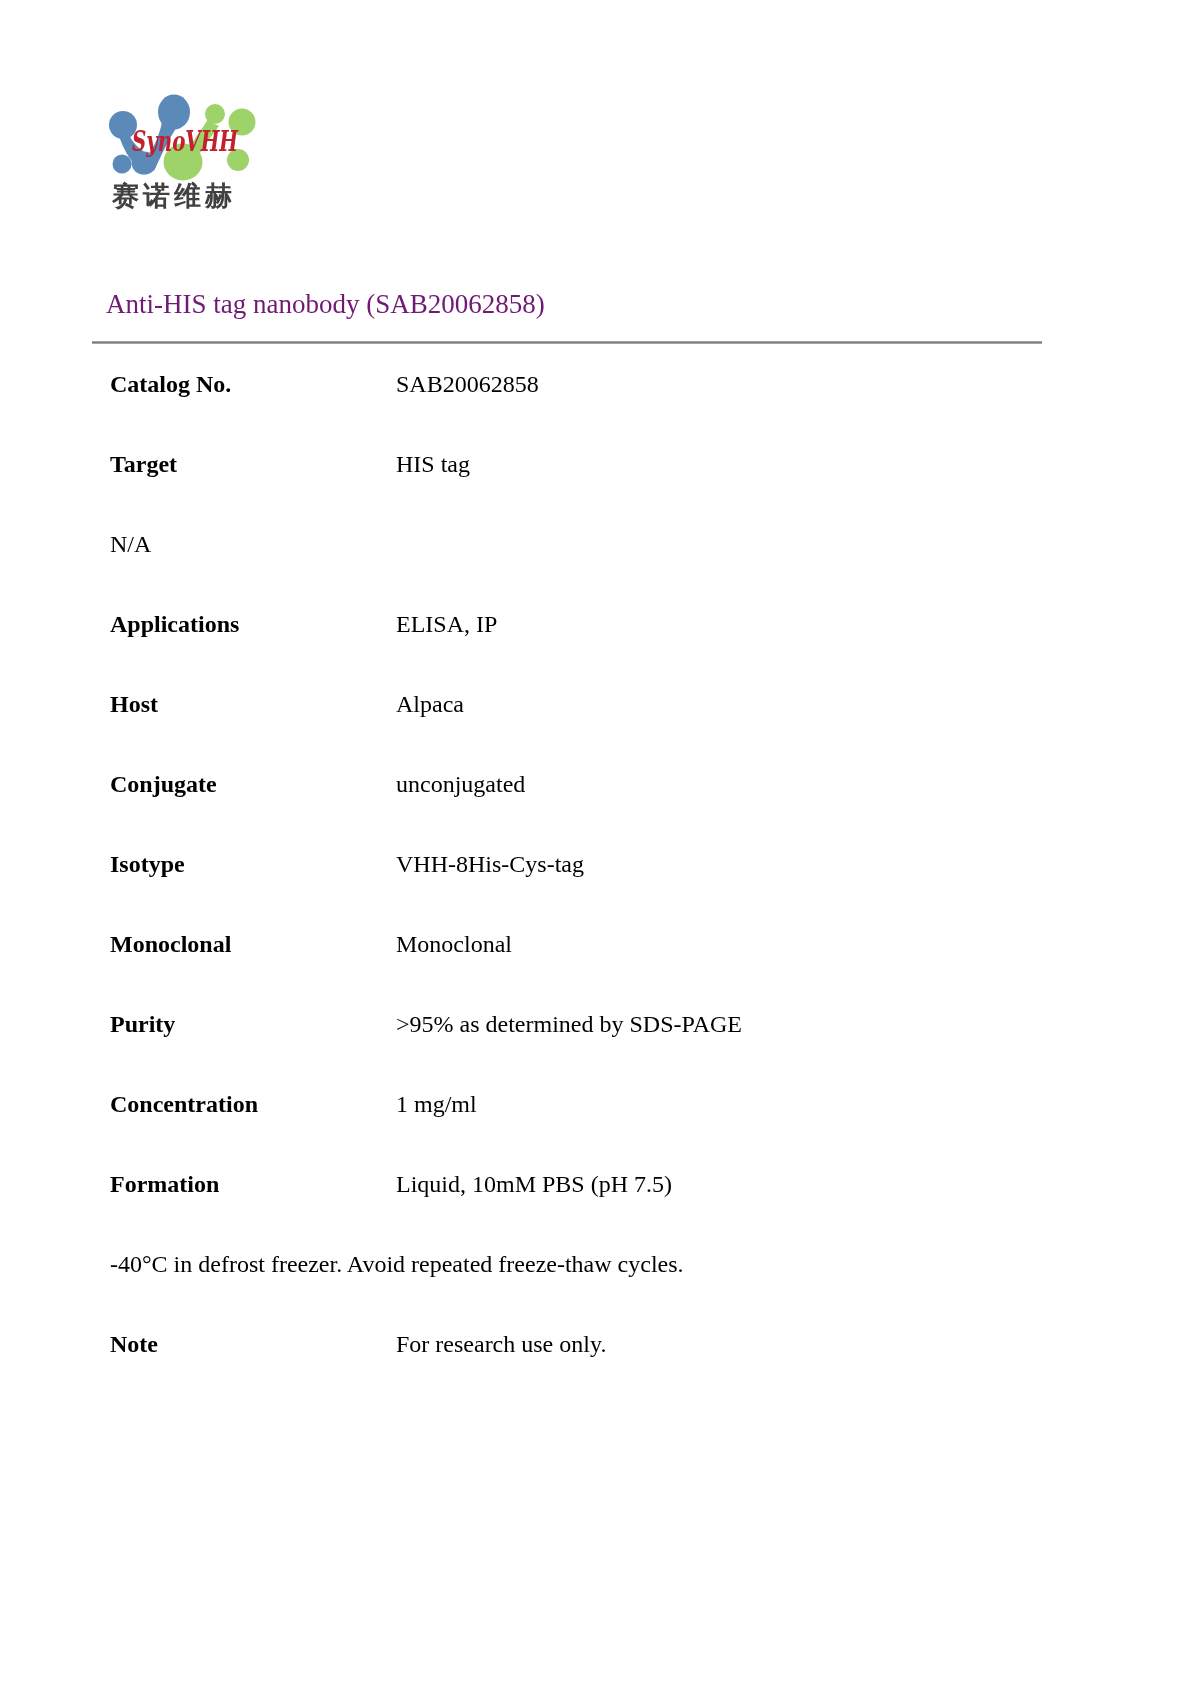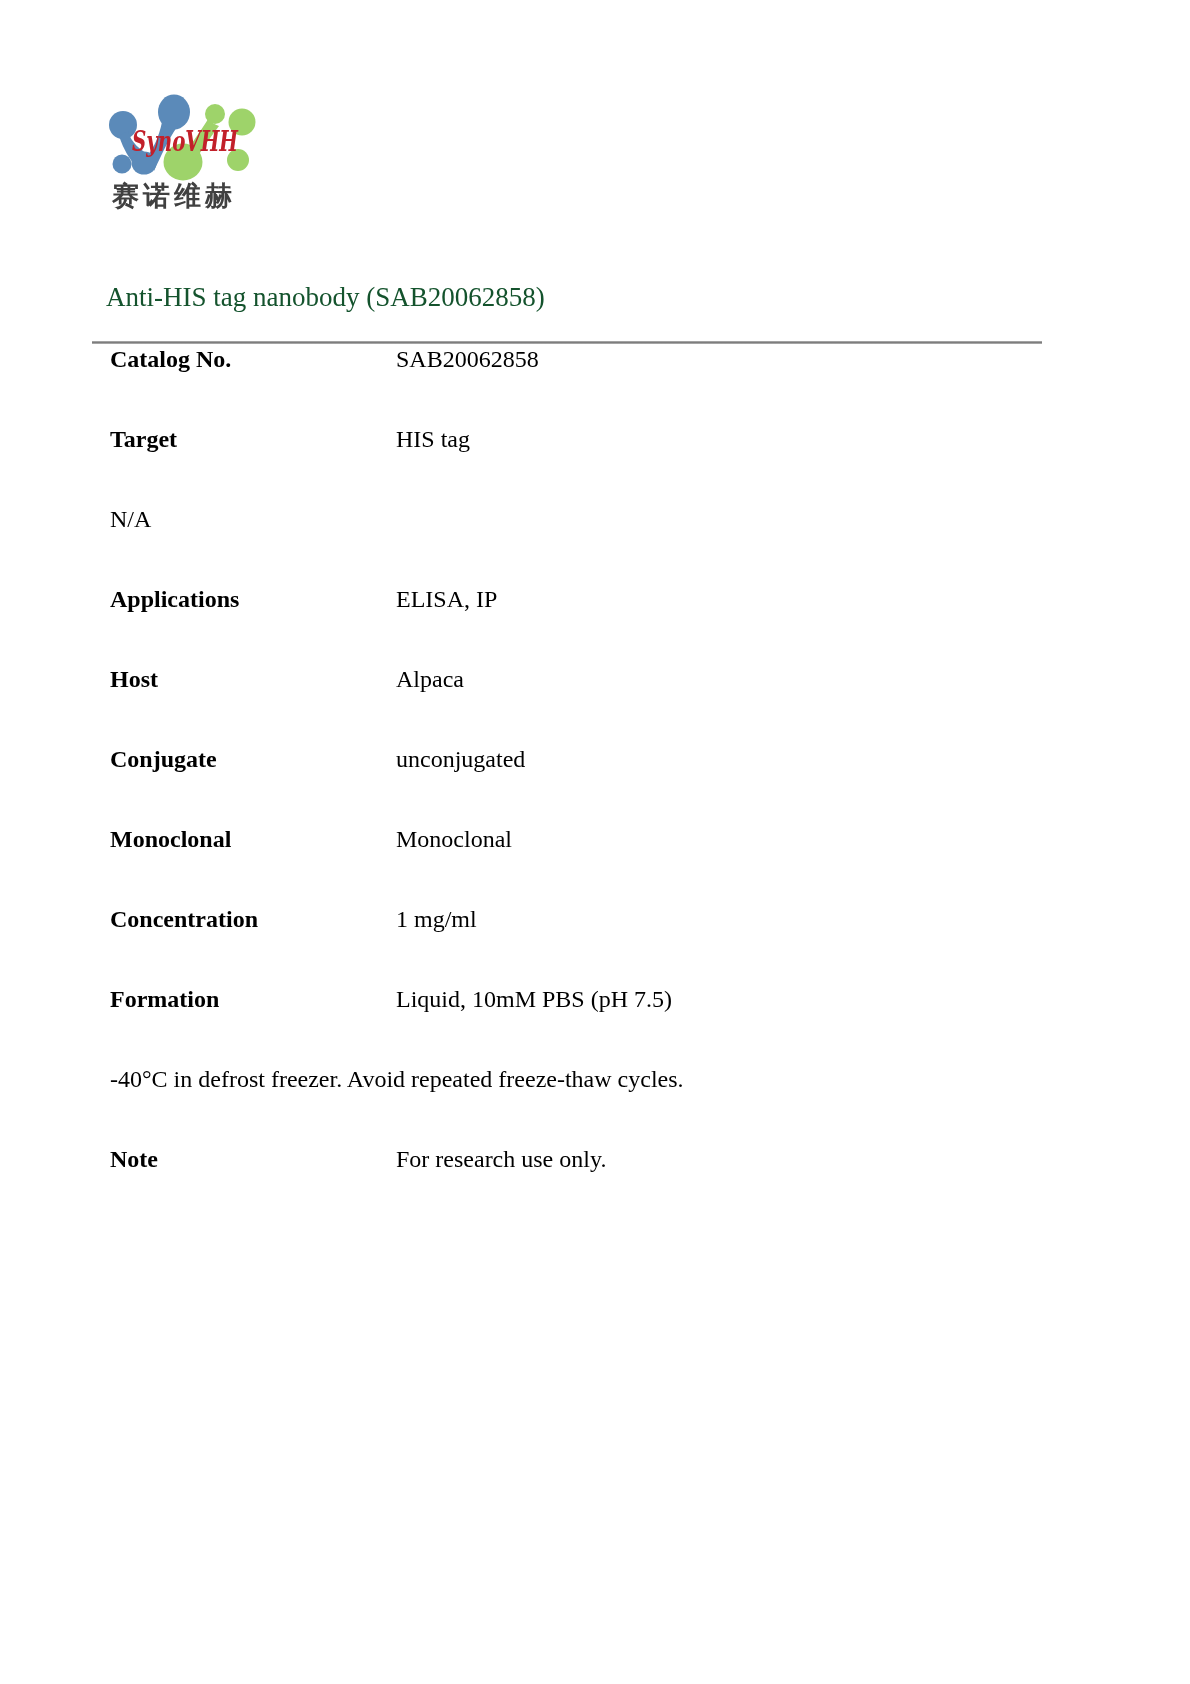--- a/index.html
+++ b/index.html
@@ -13,34 +13,34 @@
     overflow:hidden;
   }
   .logo{position:absolute;left:98px;top:82px;width:160px;height:108px;}
   .logo-cn{
     position:absolute;left:112px;top:178px;
     font-family:"DejaVu Sans","Liberation Sans",sans-serif;
     font-size:27px;font-weight:600;letter-spacing:4px;color:#404040;
     white-space:nowrap;
   }
   .doc-title{
-    position:absolute;left:106px;top:277px;width:960px;
-    font-size:27px;line-height:40px;font-weight:400;color:#14532d;
+    position:absolute;left:106px;top:284px;width:960px;
+    font-size:27px;line-height:40px;font-weight:400;color:#701a75;
     white-space:nowrap;
   }
   .rule{
     position:absolute;left:92px;top:341px;width:996px;height:3px;
     background:linear-gradient(#c4c4c4,#7d7d7d 35%,#7d7d7d 70%,#d6d6d6);
     border:0;
   }
   .spec-table{
     position:absolute;left:110px;top:344px;width:978px;
   }
   .spec-row{
-    display:flex;align-items:flex-start;height:80px;
+    display:flex;align-items:center;height:80px;
     font-size:24px;line-height:30px;
   }
   .spec-row .label{
     flex:0 0 286px;font-weight:bold;padding-right:10px;box-sizing:border-box;
   }
   .spec-row .value{flex:1;}
 </style>
 </head>
 <body>
 
@@ -89,22 +89,30 @@
     </div>
       <div class="spec-row">
       <div class="label">Host</div>
       <div class="value">Alpaca</div>
     </div>
       <div class="spec-row">
       <div class="label">Conjugate</div>
       <div class="value">unconjugated</div>
     </div>
       <div class="spec-row">
+      <div class="label">Isotype</div>
+      <div class="value">VHH-8His-Cys-tag</div>
+    </div>
+      <div class="spec-row">
       <div class="label">Monoclonal</div>
       <div class="value">Monoclonal</div>
+    </div>
+      <div class="spec-row">
+      <div class="label">Purity</div>
+      <div class="value">&gt;95% as determined by SDS-PAGE</div>
     </div>
       <div class="spec-row">
       <div class="label">Concentration</div>
       <div class="value">1 mg/ml</div>
     </div>
       <div class="spec-row">
       <div class="label">Formation</div>
       <div class="value">Liquid, 10mM PBS (pH 7.5)</div>
     </div>
       <div class="spec-row">

